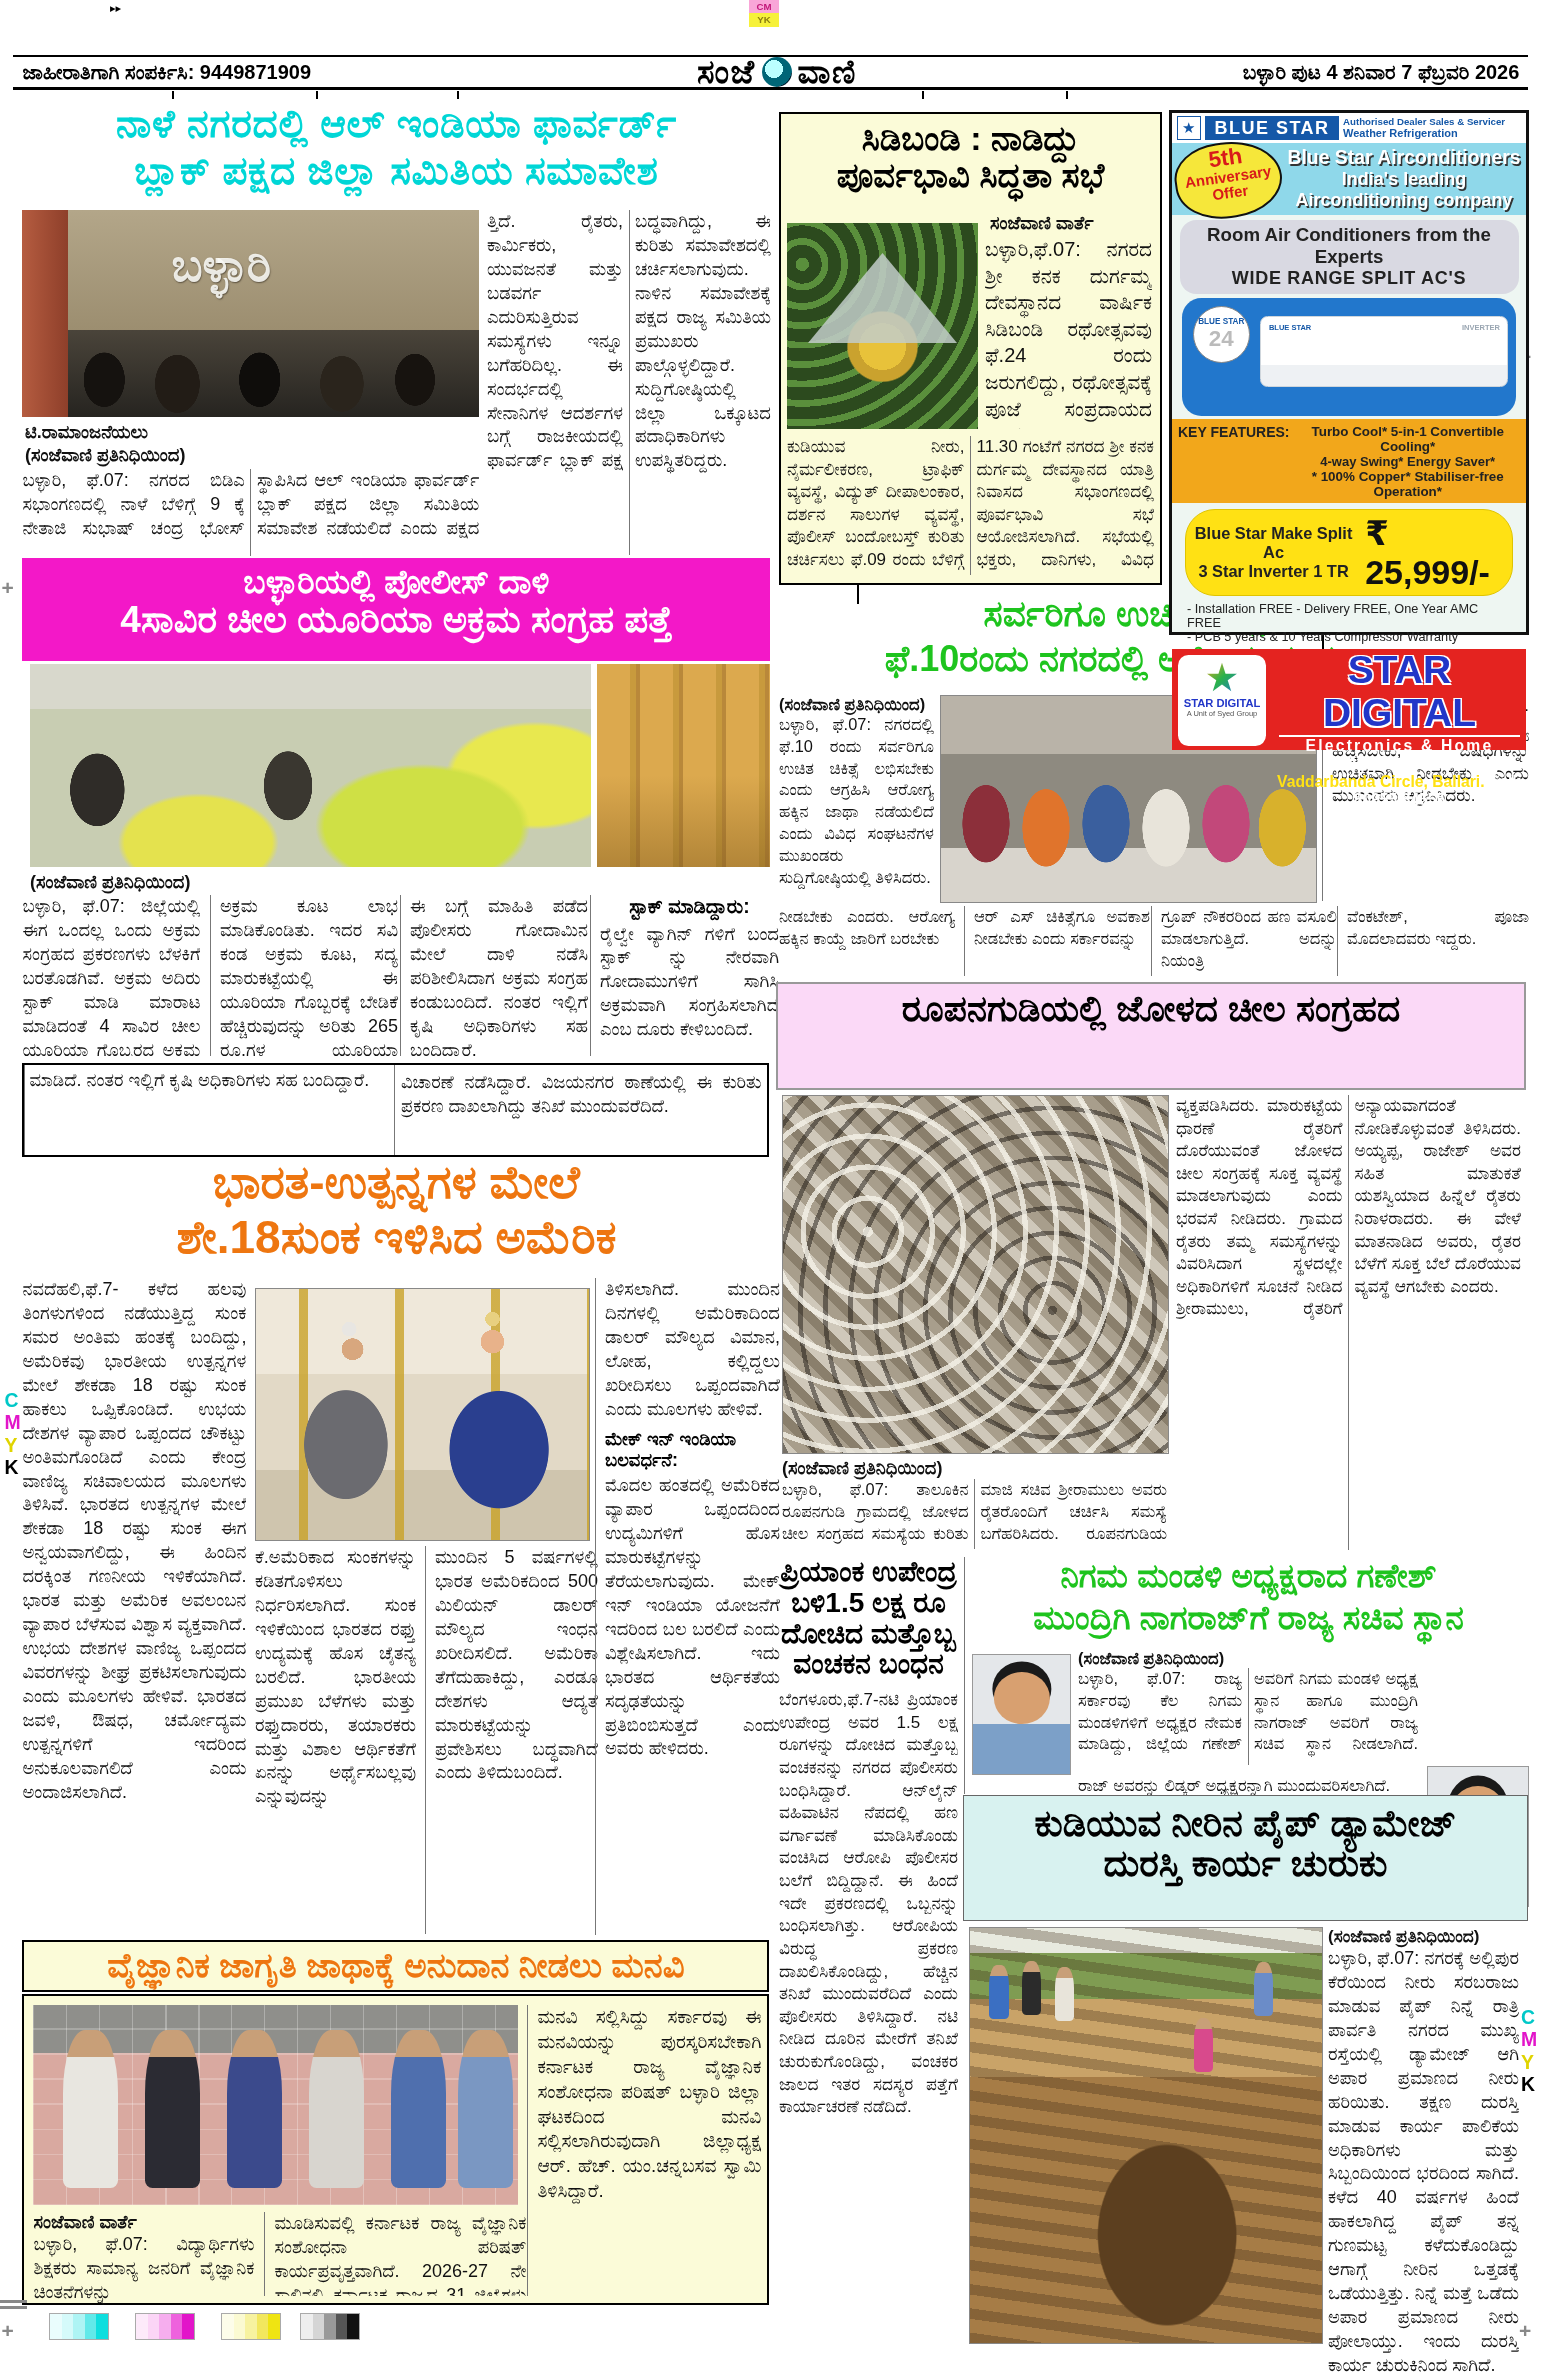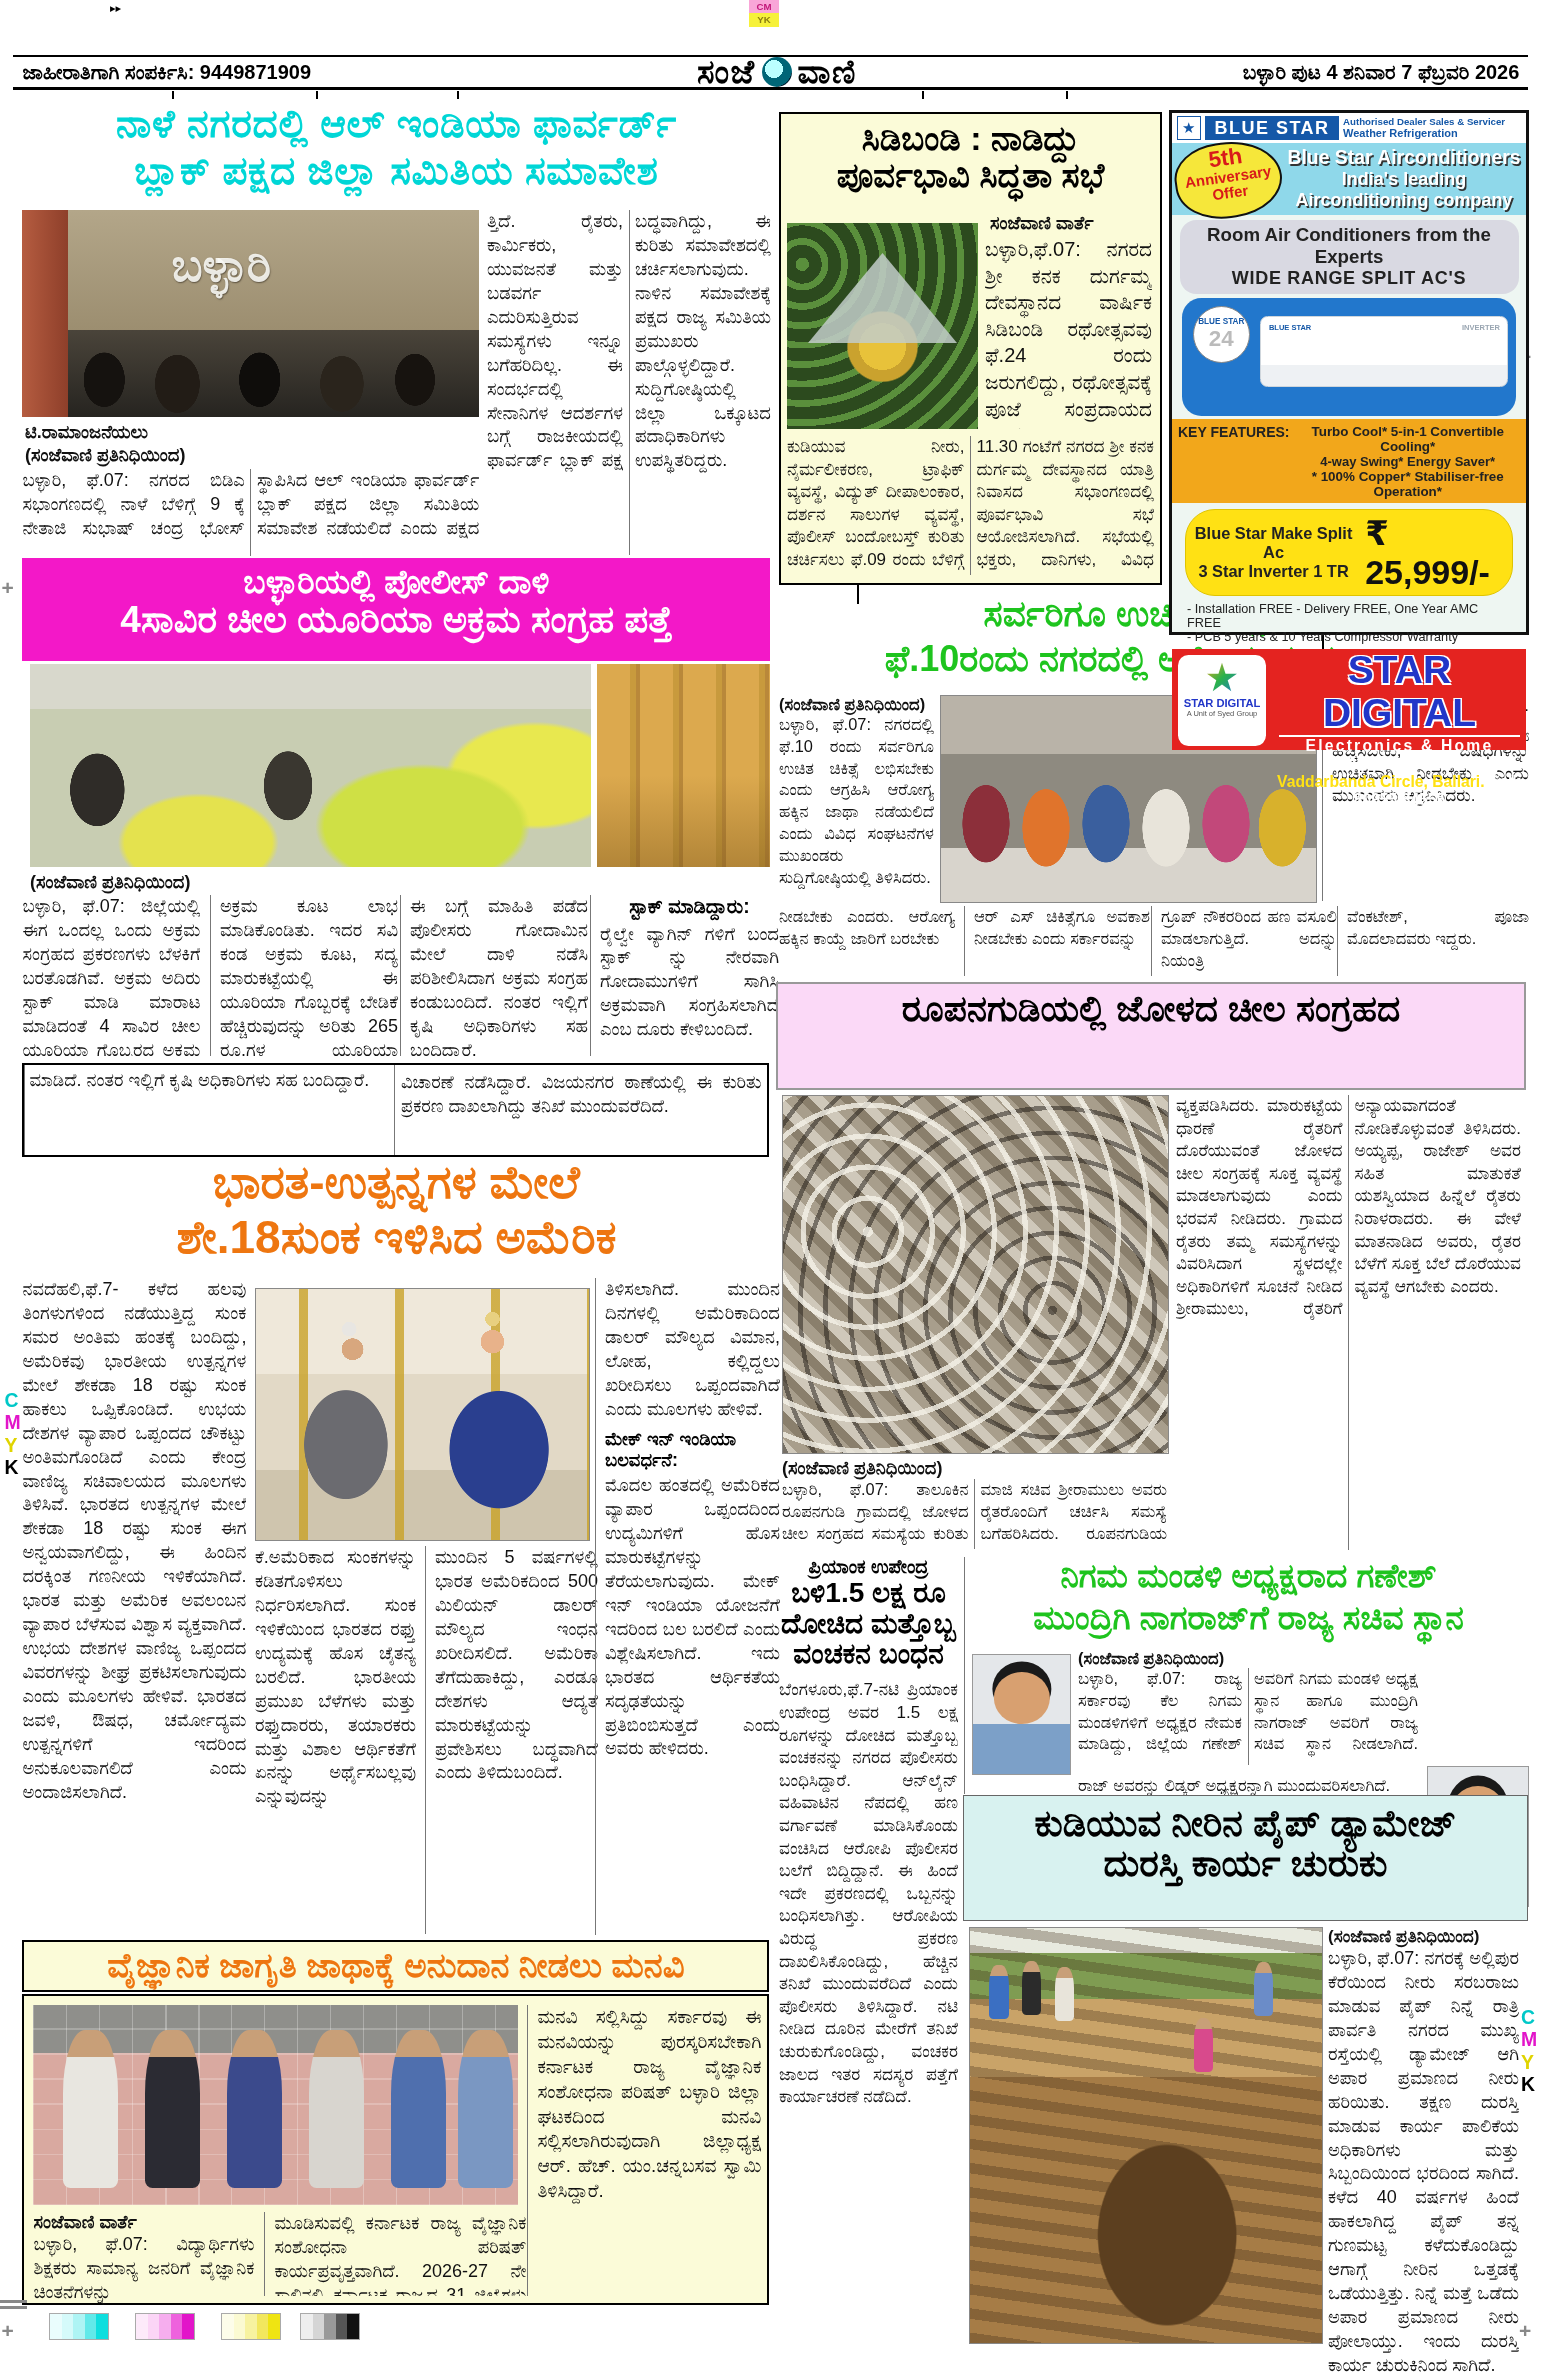--- a/index.html
+++ b/index.html
@@ -249,21 +249,21 @@
     <div class="hblack" style="font-size:36px;margin-top:4.5px;">ರೂಪನಗುಡಿಯಲ್ಲಿ ಜೋಳದ ಚೀಲ ಸಂಗ್ರಹದ</div>
   </div>
   <div class="abs photo ph-crowd" style="left:782px;top:1095px;width:385px;height:357px;border:0.7px solid #888;"></div>
   <div class="abs" style="left:782px;top:1458px;width:385px;height:93px;">
     <span class="by">(ಸಂಜೆವಾಣಿ ಪ್ರತಿನಿಧಿಯಿಂದ)</span>
     <div class="bt bt2" style="height:70px;font-size:16.4px;">ಬಳ್ಳಾರಿ, ಫೆ.07: ತಾಲೂಕಿನ ರೂಪನಗುಡಿ ಗ್ರಾಮದಲ್ಲಿ ಜೋಳದ ಚೀಲ ಸಂಗ್ರಹದ ಸಮಸ್ಯೆಯ ಕುರಿತು ಮಾಜಿ ಸಚಿವ ಶ್ರೀರಾಮುಲು ಅವರು ರೈತರೊಂದಿಗೆ ಚರ್ಚಿಸಿ ಸಮಸ್ಯೆ ಬಗೆಹರಿಸಿದರು. ರೂಪನಗುಡಿಯ ರಾಜಕೀಯ ಮುಖಂಡರು ಉಪಸ್ಥಿತರಿದ್ದರು.</div>
   </div>
   <div class="abs bt bt2" style="left:1176px;top:1095px;width:345px;height:455px;font-size:17px;">ವ್ಯಕ್ತಪಡಿಸಿದರು. ಮಾರುಕಟ್ಟೆಯ ಧಾರಣೆ ರೈತರಿಗೆ ದೊರೆಯುವಂತೆ ಜೋಳದ ಚೀಲ ಸಂಗ್ರಹಕ್ಕೆ ಸೂಕ್ತ ವ್ಯವಸ್ಥೆ ಮಾಡಲಾಗುವುದು ಎಂದು ಭರವಸೆ ನೀಡಿದರು. ಗ್ರಾಮದ ರೈತರು ತಮ್ಮ ಸಮಸ್ಯೆಗಳನ್ನು ವಿವರಿಸಿದಾಗ ಸ್ಥಳದಲ್ಲೇ ಅಧಿಕಾರಿಗಳಿಗೆ ಸೂಚನೆ ನೀಡಿದ ಶ್ರೀರಾಮುಲು, ರೈತರಿಗೆ ಅನ್ಯಾಯವಾಗದಂತೆ ನೋಡಿಕೊಳ್ಳುವಂತೆ ತಿಳಿಸಿದರು. ಅಯ್ಯಪ್ಪ, ರಾಜೇಶ್ ಅವರ ಸಹಿತ ಮಾತುಕತೆ ಯಶಸ್ವಿಯಾದ ಹಿನ್ನೆಲೆ ರೈತರು ನಿರಾಳರಾದರು. ಈ ವೇಳೆ ಮಾತನಾಡಿದ ಅವರು, ರೈತರ ಬೆಳೆಗೆ ಸೂಕ್ತ ಬೆಲೆ ದೊರೆಯುವ ವ್ಯವಸ್ಥೆ ಆಗಬೇಕು ಎಂದರು.</div>
 
   <div class="abs" style="left:779px;top:1557px;width:179px;height:784px;">
-    <div class="hblack" style="font-size:19px;">ಪ್ರಿಯಾಂಕ ಉಪೇಂದ್ರ</div>
+    <div class="hblack" style="font-size:28px;">ಪ್ರಿಯಾಂಕ ಉಪೇಂದ್ರ</div>
     <div class="hblack" style="font-size:28px;">ಬಳಿ1.5 ಲಕ್ಷ ರೂ</div>
     <div class="hblack" style="font-size:28px;">ದೋಚಿದ ಮತ್ತೊಬ್ಬ</div>
     <div class="hblack" style="font-size:28px;margin-bottom:9px;">ವಂಚಕನ ಬಂಧನ</div>
     <div class="bt" style="height:612px;font-size:17px;">ಬೆಂಗಳೂರು,ಫೆ.7-ನಟಿ ಪ್ರಿಯಾಂಕ ಉಪೇಂದ್ರ ಅವರ 1.5 ಲಕ್ಷ ರೂಗಳನ್ನು ದೋಚಿದ ಮತ್ತೊಬ್ಬ ವಂಚಕನನ್ನು ನಗರದ ಪೊಲೀಸರು ಬಂಧಿಸಿದ್ದಾರೆ. ಆನ್‌ಲೈನ್ ವಹಿವಾಟಿನ ನೆಪದಲ್ಲಿ ಹಣ ವರ್ಗಾವಣೆ ಮಾಡಿಸಿಕೊಂಡು ವಂಚಿಸಿದ ಆರೋಪಿ ಪೊಲೀಸರ ಬಲೆಗೆ ಬಿದ್ದಿದ್ದಾನೆ. ಈ ಹಿಂದೆ ಇದೇ ಪ್ರಕರಣದಲ್ಲಿ ಒಬ್ಬನನ್ನು ಬಂಧಿಸಲಾಗಿತ್ತು. ಆರೋಪಿಯ ವಿರುದ್ಧ ಪ್ರಕರಣ ದಾಖಲಿಸಿಕೊಂಡಿದ್ದು, ಹೆಚ್ಚಿನ ತನಿಖೆ ಮುಂದುವರೆದಿದೆ ಎಂದು ಪೊಲೀಸರು ತಿಳಿಸಿದ್ದಾರೆ. ನಟಿ ನೀಡಿದ ದೂರಿನ ಮೇರೆಗೆ ತನಿಖೆ ಚುರುಕುಗೊಂಡಿದ್ದು, ವಂಚಕರ ಜಾಲದ ಇತರ ಸದಸ್ಯರ ಪತ್ತೆಗೆ ಕಾರ್ಯಾಚರಣೆ ನಡೆದಿದೆ.</div>
   </div>
   <div class="abs vr" style="left:964px;top:1557px;height:237px;"></div>
 
   <div class="abs hgreen" style="left:970px;top:1558px;width:557px;font-size:33px;">ನಿಗಮ ಮಂಡಳಿ ಅಧ್ಯಕ್ಷರಾದ ಗಣೇಶ್</div>
   <div class="abs hgreen" style="left:970px;top:1600px;width:557px;font-size:33px;">ಮುಂದ್ರಿಗಿ ನಾಗರಾಜ್‌ಗೆ ರಾಜ್ಯ ಸಚಿವ ಸ್ಥಾನ</div>
   <div class="abs portrait" style="left:972px;top:1654px;width:97px;height:119px;--s:#7ca0c8;"></div>

